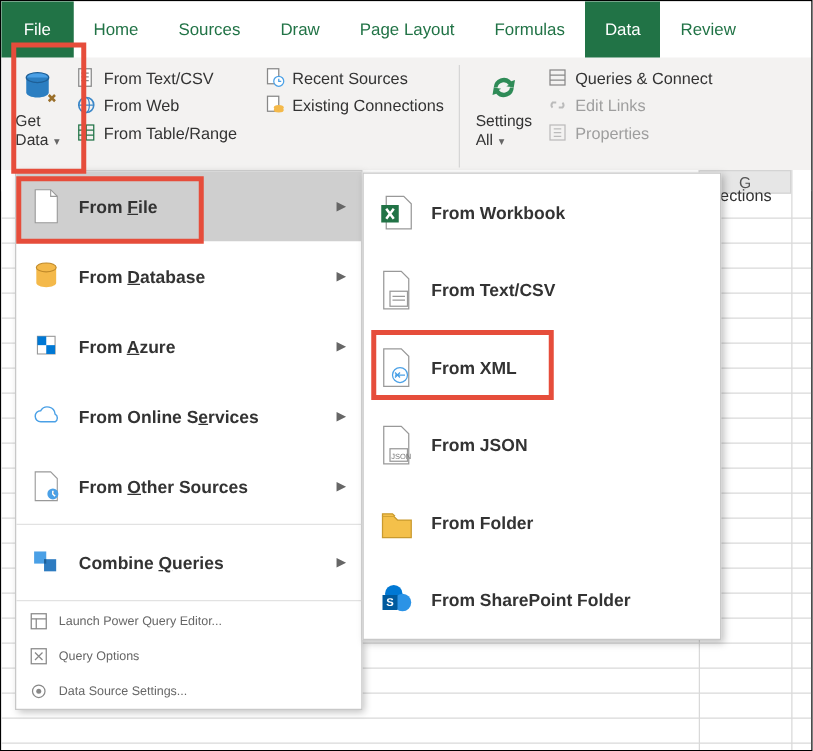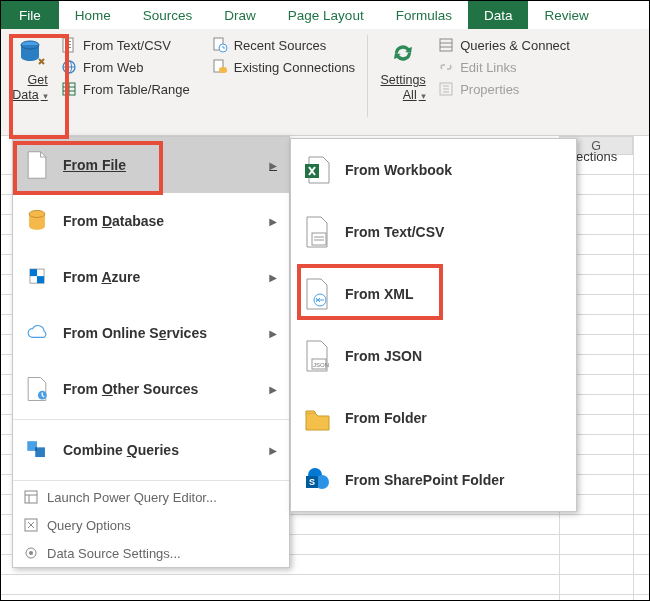--- a/index.html
+++ b/index.html
@@ -10,21 +10,21 @@
     background: #fff;
     width: 650px;
     height: 601px;
     overflow: hidden;
     position: relative;
     border: 1px solid #000;
   }
   .ribbon-tabs {
     display: flex;
     background: #fff;
-    height: 28px;
+    height: 45px;
     align-items: stretch;
   }
   .ribbon-tab {
     padding: 0 16px;
     display: flex;
     align-items: center;
     color: #217346;
     cursor: pointer;
     font-size: 13.5px;
   }
@@ -50,24 +50,23 @@
     margin: 2px 6px 18px 6px;
   }
   .big-btn {
     display: flex;
     flex-direction: column;
     align-items: center;
     justify-content: flex-start;
     padding: 4px 6px 0 6px;
     min-width: 48px;
     color: #333;
-    text-align: right;
+    text-align: left;
     line-height: 1.2;
     cursor: pointer;
-    text-decoration: underline;
   }
   .big-btn .ico-large {
     width: 32px; height: 32px;
     margin-bottom: 4px;
   }
   .btn-col {
     display: flex;
     flex-direction: column;
     gap: 2px;
     padding: 2px 2px 0 2px;
@@ -110,27 +109,26 @@
   .menu-item .ico24 {
     width: 28px; height: 30px; margin-right: 12px;
   }
   .menu-item .lbl { flex: 1; font-size: 14px; font-weight: 600; }
   .menu-item .lbl .ul { text-decoration: underline; }
   .menu-item .arrow {
     font-size: 10px; color: #666;
   }
   .menu-item.hover {
     background: #cfcfcf;
-    text-decoration: underline;
   }
   .menu .sep { height:1px; background:#e2e2e2; margin:2px 0; }
   .menu .plain-item {
     display:flex; align-items:center;
     height: 28px; padding: 0 10px;
-    color:#666; font-size:13px; cursor:pointer;
+    color:#666; font-size:10px; cursor:pointer;
     gap: 8px;
   }
   .menu2-item {
     display:flex; align-items:center;
     height: 62px; padding: 0 16px 0 12px;
     cursor:pointer; color:#333;
   }
   .menu2-item .ico24 { width:28px; height:34px; margin-right:14px; }
   .menu2-item .lbl { font-size:14px; font-weight:600; }
   

